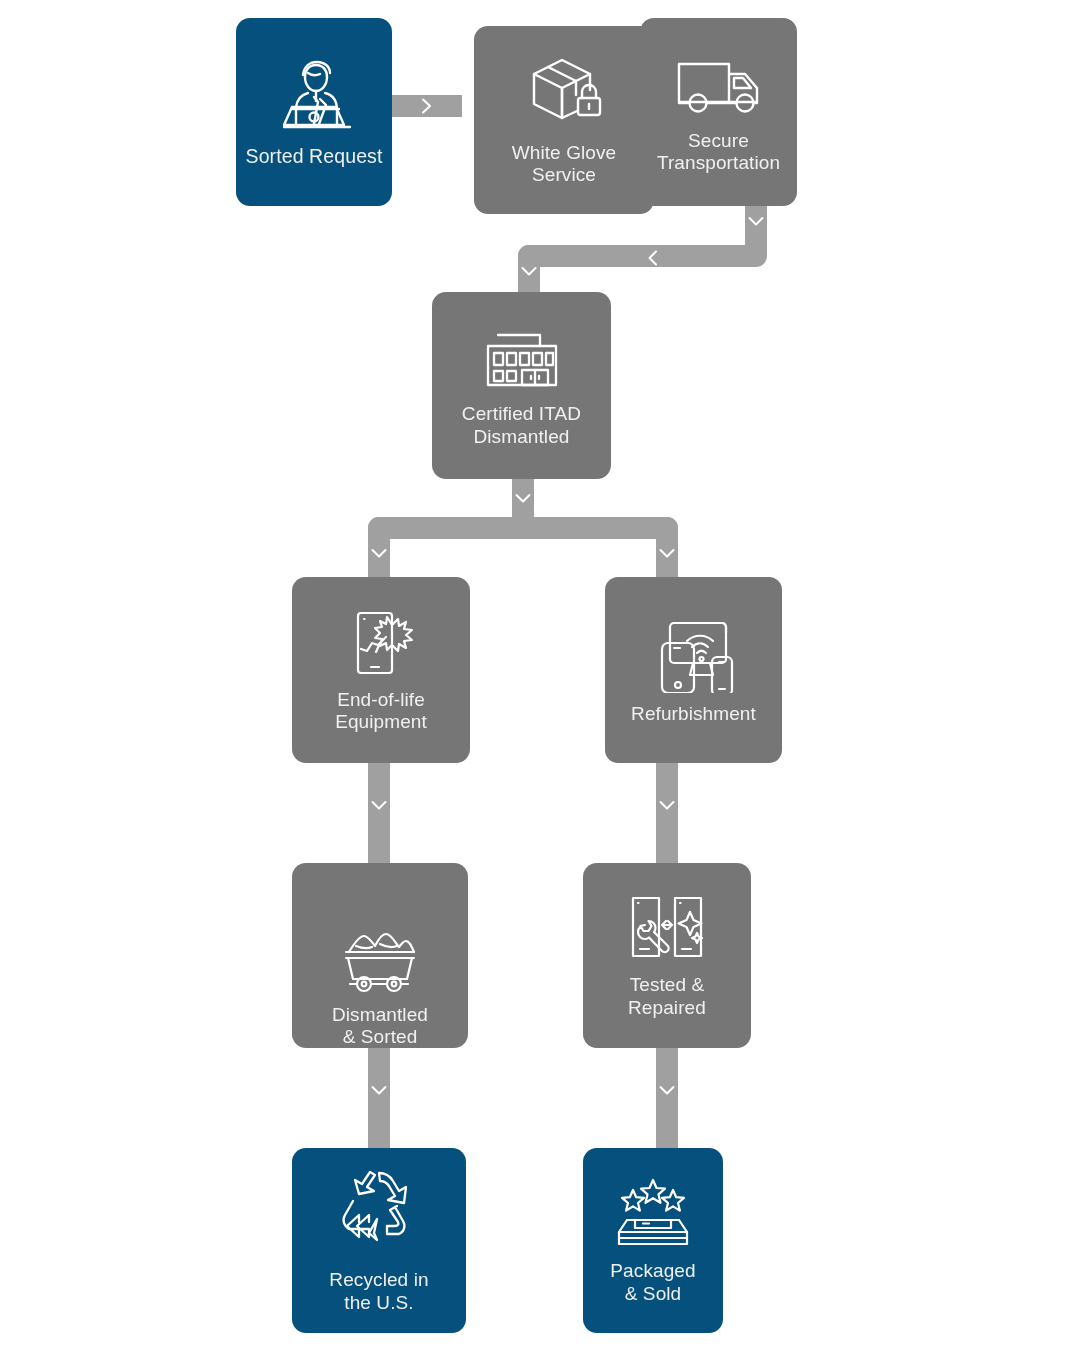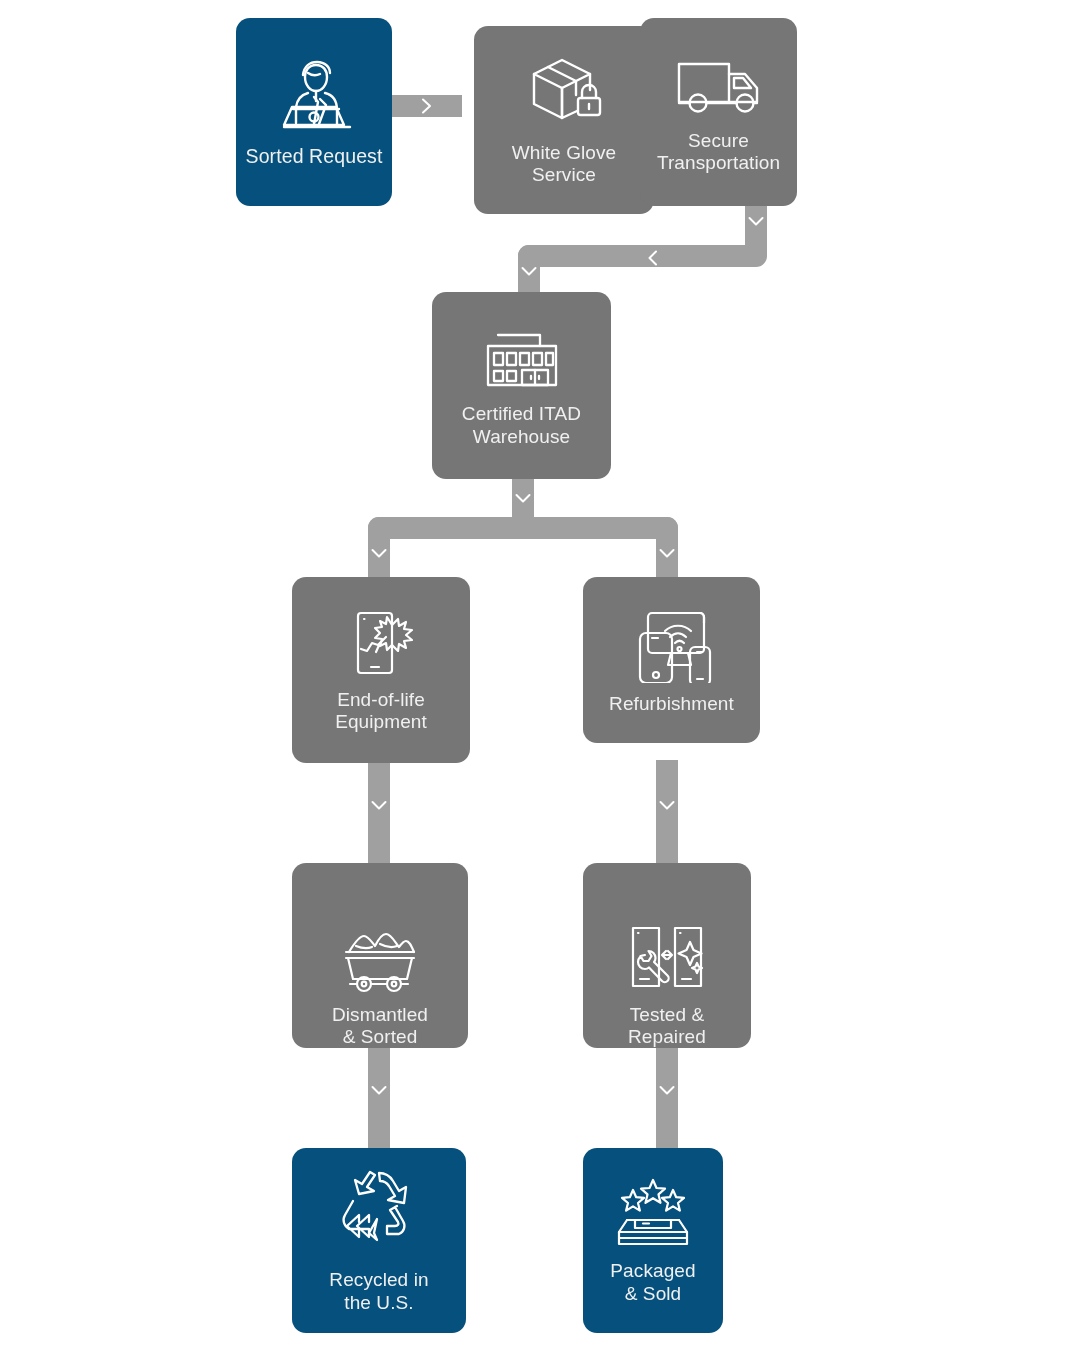--- a/index.html
+++ b/index.html
@@ -212,41 +212,41 @@
           <rect x="14" y="48" width="9" height="10"></rect>
           <rect x="27" y="48" width="9" height="10"></rect>
           <rect x="42" y="47" width="26" height="15"></rect>
           <path d="M55 47 L55 62"></path>
           <path d="M51 53 l0 3"></path>
           <path d="M59 53 l0 3"></path>
         </g>
       </svg>
     </span>
     <span class="label">Certified ITAD
-Warehouse</span>
+Dismantled</span>
   </div>
 
   <div class="node gray" style="left:292px;top:577px;width:178px;height:186px;">
     <span class="icon">
       <svg width="74" height="72" viewBox="0 0 74 72">
         <g fill="none" stroke="#ffffff" stroke-width="2.2" stroke-linecap="round" stroke-linejoin="round">
           <rect x="14" y="6" width="34" height="60" rx="3"></rect>
           <path d="M20 12 l0.5 0"></path>
           <path d="M27 60 l8 0"></path>
           <path d="M48 18 l6 -6 l1 7 l7 -4 l-2 7 l8 1 l-6 5 l6 5 l-8 1 l2 7 l-7 -4 l-1 7 l-6 -6 l-5 5 l-1 -7 l-6 3 l2 -7 l-7 -1 l5 -5 l-5 -5 l7 -1 l-2 -6 l6 3 l1 -7 z"></path>
           <path d="M42 30 l-8 8 l-6 -2 l-5 8 l-6 -2"></path>
           <path d="M36 36 l-4 9"></path>
         </g>
       </svg>
     </span>
     <span class="label">End-of-life
 Equipment</span>
   </div>
 
-  <div class="node gray" style="left:583px;top:577px;width:177px;height:166px;">
+  <div class="node gray" style="left:605px;top:577px;width:177px;height:186px;border-radius:13px;">
     <span class="icon">
       <svg width="88" height="78" viewBox="0 0 88 78">
         <g fill="none" stroke="#ffffff" stroke-width="2.2" stroke-linecap="round" stroke-linejoin="round">
           <path d="M24 8 L72 8 a4 4 0 0 1 4 4 L76 44 a4 4 0 0 1 -4 4 L24 48 a4 4 0 0 1 -4 -4 L20 12 a4 4 0 0 1 4 -4 Z"></path>
           <path d="M66 8 L72 8 a4 4 0 0 1 4 4 L76 18"></path>
           <path d="M37 26 c7 -7 19 -7 26 0"></path>
           <path d="M42 32 c5 -5 11 -5 16 0"></path>
           <path d="M47 38 c3 -3 6 -3 9 0"></path>
           <circle cx="51.5" cy="44" r="2"></circle>
           <path d="M43 48 L60 48 L63 60 L40 60 Z"></path>
@@ -279,21 +279,21 @@
           <path d="M31 60 L47 60"></path>
           <path d="M10 60 L17 60"></path>
           <path d="M61 60 L68 60"></path>
         </g>
       </svg>
     </span>
     <span class="label">Dismantled
 &amp; Sorted</span>
   </div>
 
-  <div class="node gray" style="left:583px;top:863px;width:168px;height:185px;justify-content:flex-end;">
+  <div class="node gray" style="left:583px;top:863px;width:168px;height:185px;">
     <span class="icon">
       <svg width="82" height="72" viewBox="0 0 82 72">
         <g fill="none" stroke="#ffffff" stroke-width="2.2" stroke-linecap="round" stroke-linejoin="round">
           <path d="M7 6 L33 6 L33 64 L7 64 Z"></path>
           <path d="M12 11 l0.5 0"></path>
           <path d="M14 57 l9 0"></path>
           <path d="M49 6 L75 6 L75 64 L49 64 Z"></path>
           <path d="M54 11 l0.5 0"></path>
           <path d="M56 57 l9 0"></path>
           <path d="M37 33 L45 33"></path>

